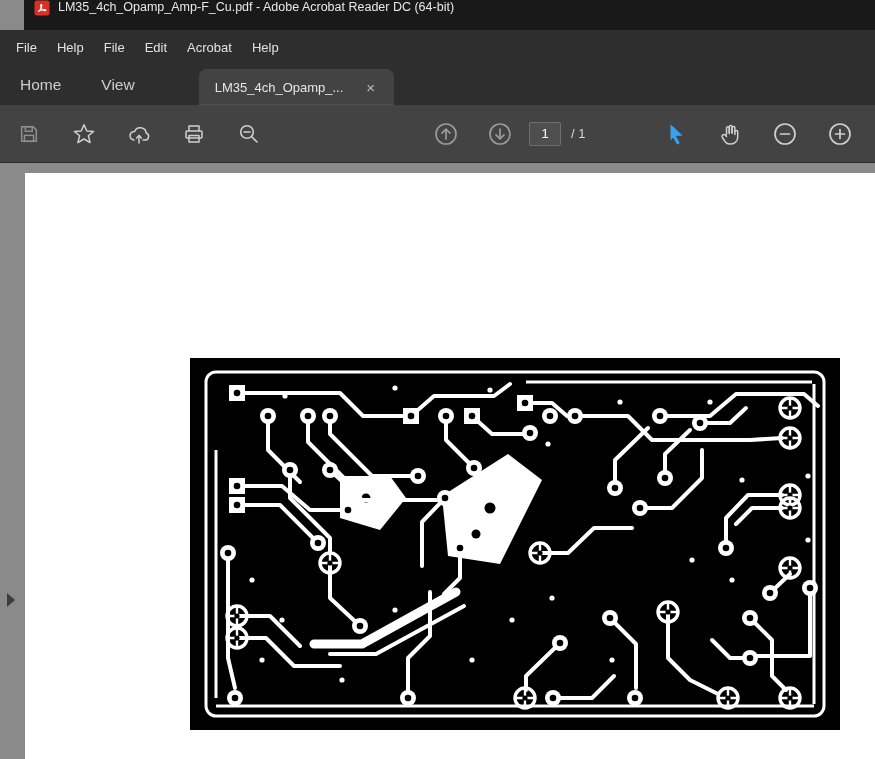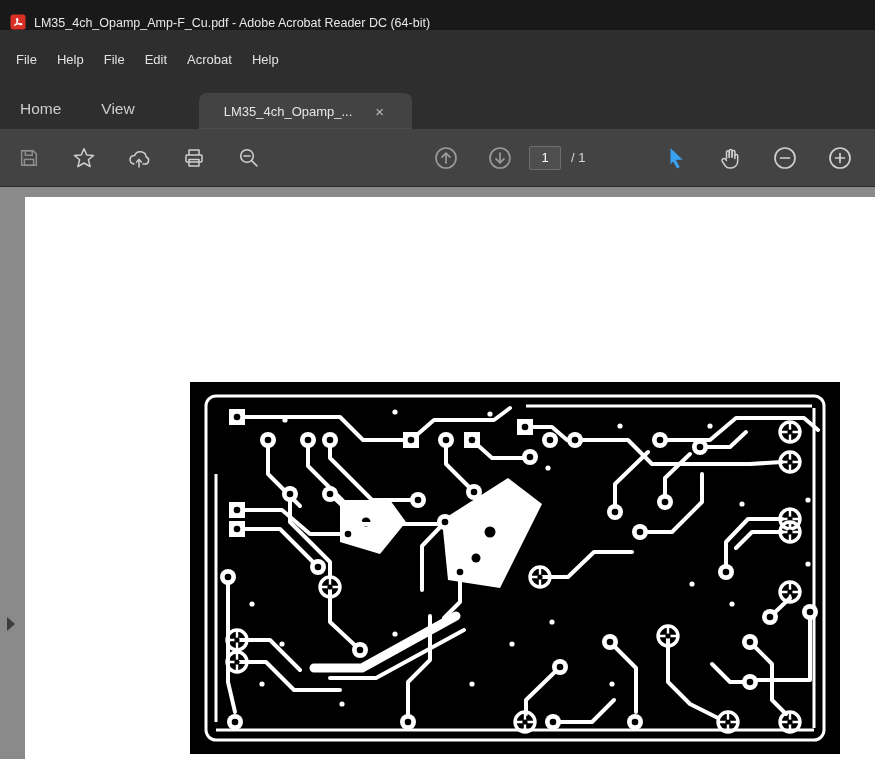--- a/index.html
+++ b/index.html
@@ -6,47 +6,47 @@
   body{
     width:875px;height:759px;overflow:hidden;
     background:#8a8a8a;
     font-family:"Liberation Sans", sans-serif;
   }
   .window{position:relative;width:875px;height:759px;}
 
   
   .titlebar{
     height:30px;background:var(--titlebar-bg,#191919);
-    display:flex;align-items:flex-end;padding:0 10px;gap:8px;
+    display:flex;align-items:flex-start;padding:0 10px;gap:8px;margin-left:24px;
   }
   .pdf-badge{width:16px;height:16px;flex:0 0 auto;}
   .title-text{color:#e8e8e8;font-size:12.5px;white-space:nowrap;}
 
   
   .menubar{
     height:26px;background:var(--menubar-bg,#2e2e2e);
-    display:flex;align-items:center;padding:16px 6px;
+    display:flex;align-items:center;padding:4px 6px;
   }
   .menu-item{
     color:#e2e2e2;font-size:13px;padding:3px 10px;cursor:default;border-radius:2px;
   }
 
   
   .tabbar{
     height:41px;background:var(--menubar-bg,#2e2e2e);
     display:flex;align-items:stretch;position:relative;
   }
   .top-tab{
     padding:0 20px;font-size:15.5px;color:#cdcdcd;
     display:flex;align-items:center;cursor:pointer;
   }
   .doc-tab{
     margin-left:44px;align-self:flex-end;height:36px;
     display:flex;align-items:center;gap:20px;
-    padding:0 25px;background:var(--toolbar-bg,#434343);
+    padding:0 16px;background:var(--toolbar-bg,#434343);
     border-radius:8px 8px 0 0;cursor:pointer;
     box-shadow:0 -1px 0 rgba(255,255,255,0.06) inset;
   }
   .doc-tab-label{color:#e6e6e6;font-size:13px;white-space:nowrap;}
   .doc-tab-close{color:#bdbdbd;font-size:15px;line-height:1;padding:2px 3px;cursor:pointer;}
 
   
   .toolbar{
     height:58px;background:var(--toolbar-bg,#434343);
     position:relative;border-bottom:1px solid #2a2a2a;box-sizing:border-box;

